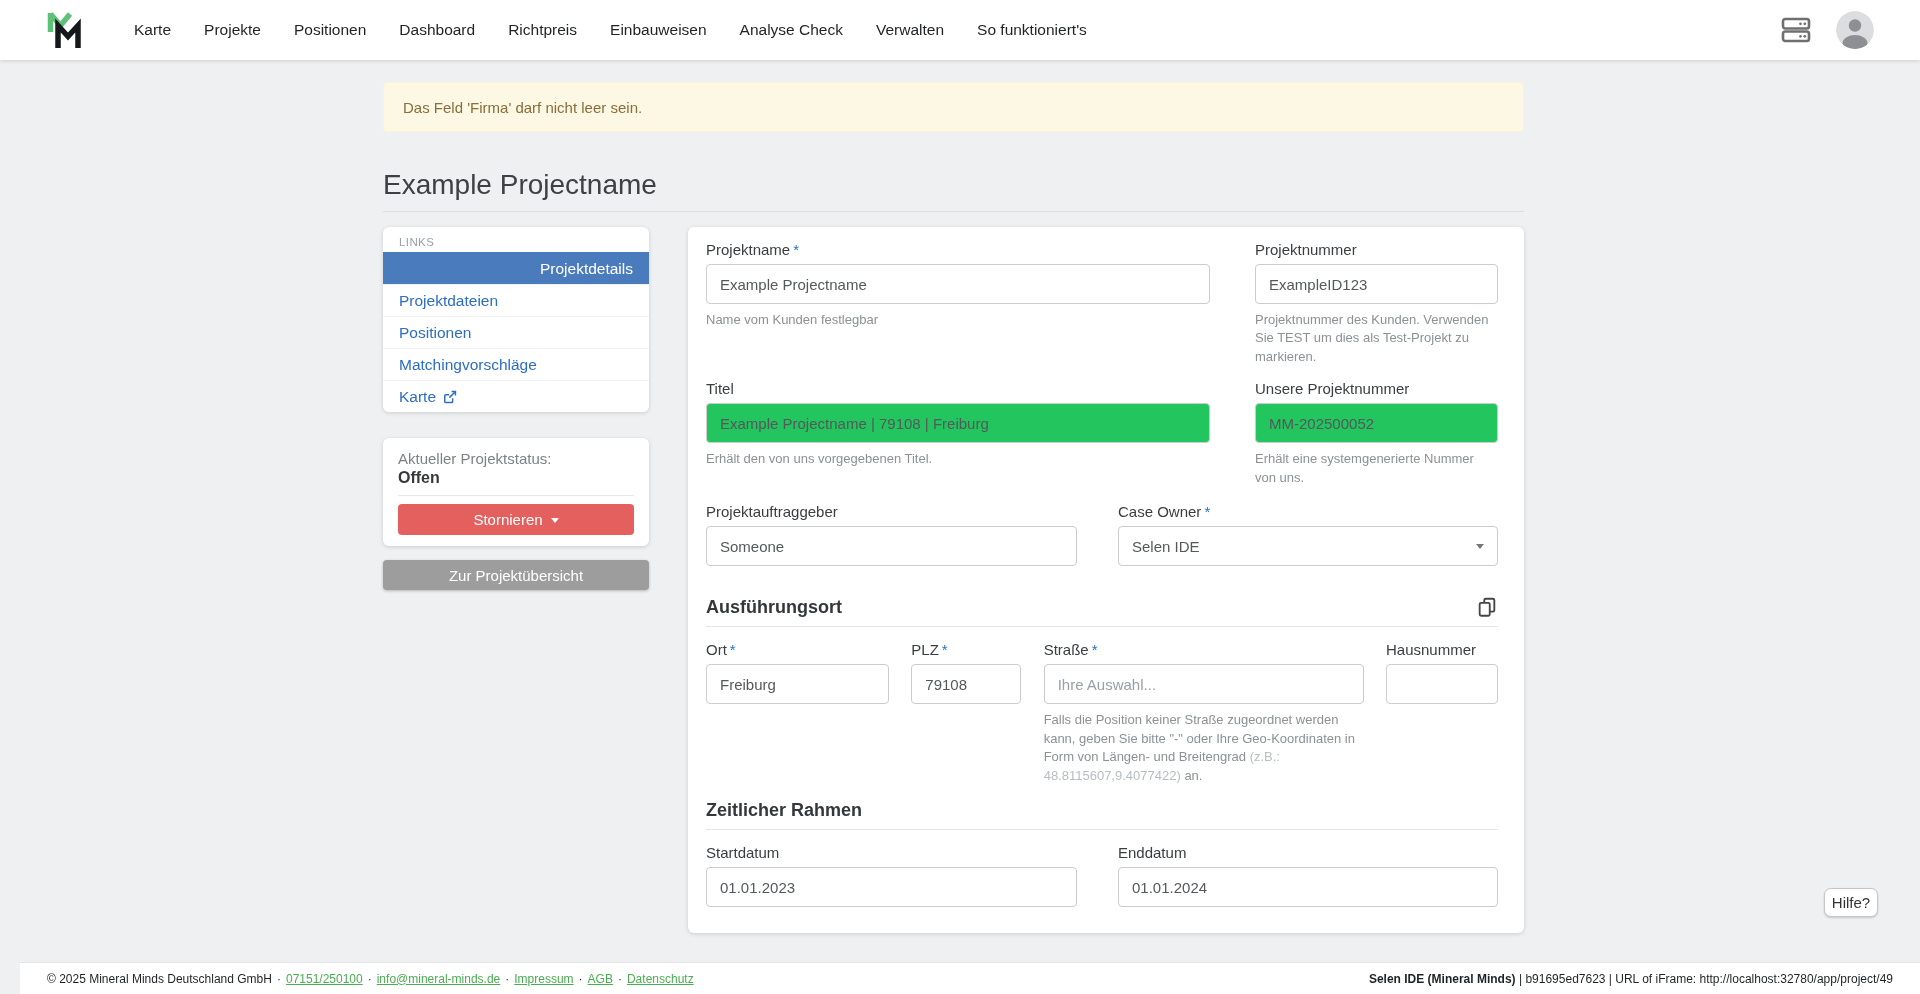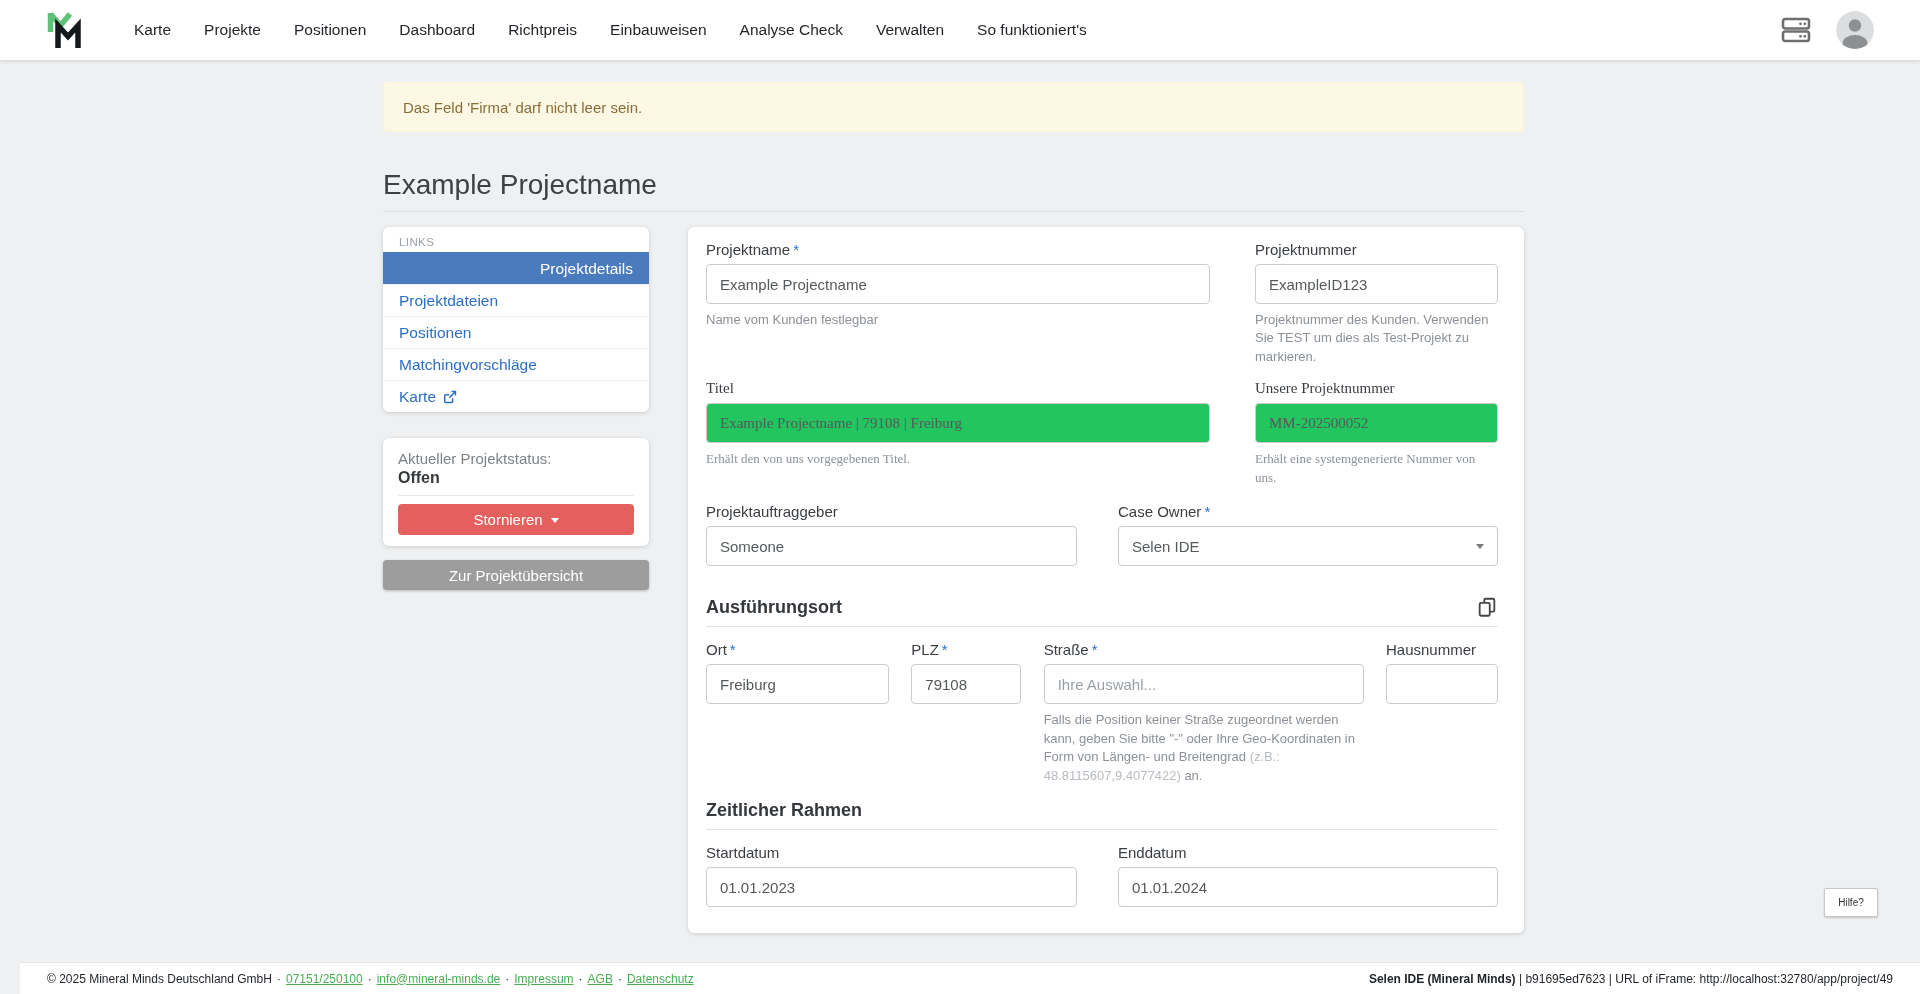--- a/index.html
+++ b/index.html
@@ -65,21 +65,21 @@
 
   .btn-overview {
     margin-top: 14px; width: 100%; height: 30px; background: #9d9d9d; border: none;
     border-radius: 4px; color: #fff; font-size: 15px; font-family: inherit; cursor: pointer;
     box-shadow: 0 1px 3px rgba(0,0,0,.25);
   }
 
   
   .form-card { padding: 14px 26px 26px 18px; }
   .f-row { display: flex; justify-content: space-between; }
-  .mt-row2 { margin-top: 14px; font-family: Liberation Serif, serif; }
+  .mt-row2 { margin-top: 14px; }
   .mt-row3 { margin-top: 16px; }
   .w-main { width: 504px; }  .w-side { width: 243px; }
   .w-half { width: 371px; }  .w-half2 { width: 380px; }
   .w-ort { width: 183px; }   .w-plz { width: 110px; }
   .w-str { width: 320px; }   .w-haus { width: 112px; }
   .f-label { display: block; font-size: 15px; color: #3a3e42; margin-bottom: 6px; }
   .req { color: #2a6fc7; margin-left: 3px; }
   .f-input {
     width: 100%; height: 40px; border: 1px solid #ccc; border-radius: 4px;
     padding: 0 13px; font-size: 15px; color: #55595c; background: #fff; font-family: inherit;
@@ -99,22 +99,22 @@
   .light { color: #b7bdc3; }
 
   .section { margin-top: 30px; display: flex; justify-content: space-between; align-items: center; gap: 28px; }
   .section-title { font-size: 18px; font-weight: bold; color: #34383c; }
   .section-hr { border: 0; border-top: 1px solid #e4e4e4; margin: 8px 0 14px; }
   .copy-btn { cursor: pointer; display: flex; align-items: center; }
 
   
   .help-btn {
     position: absolute; left: 1824px; top: 888px; width: 54px; height: 29px;
-    background: #fff; border: 1px solid #c7c7c7; border-radius: 2px;
-    font-size: 10px; color: #333; font-family: inherit; cursor: pointer;
+    background: #fff; border: 1px solid #c7c7c7; border-radius: 7px;
+    font-size: 15px; color: #333; font-family: inherit; cursor: pointer;
     box-shadow: 0 1px 2px rgba(0,0,0,.18); z-index: 30;
   }
   .footer {
     position: absolute; left: 0; right: 0; bottom: 0; height: 32px; background: #fff;
     border-top: 1px solid #e6e6e6; display: flex; align-items: center;
     justify-content: space-between; padding: 0 27px; font-size: 12px; color: #1f2327; z-index: 25; margin-left: 20px;
   }
   .footer-left { display: flex; align-items: center; white-space: nowrap; }
   .f-link { color: #4aad52; text-decoration: underline; cursor: pointer; }
   .sep { margin: 0 5px; color: #1f2327; }

